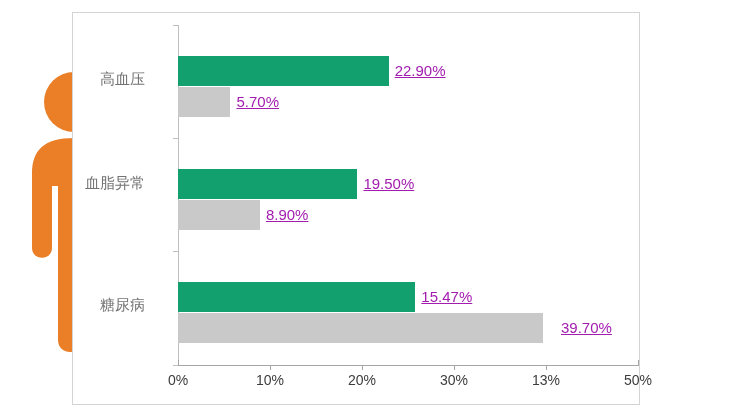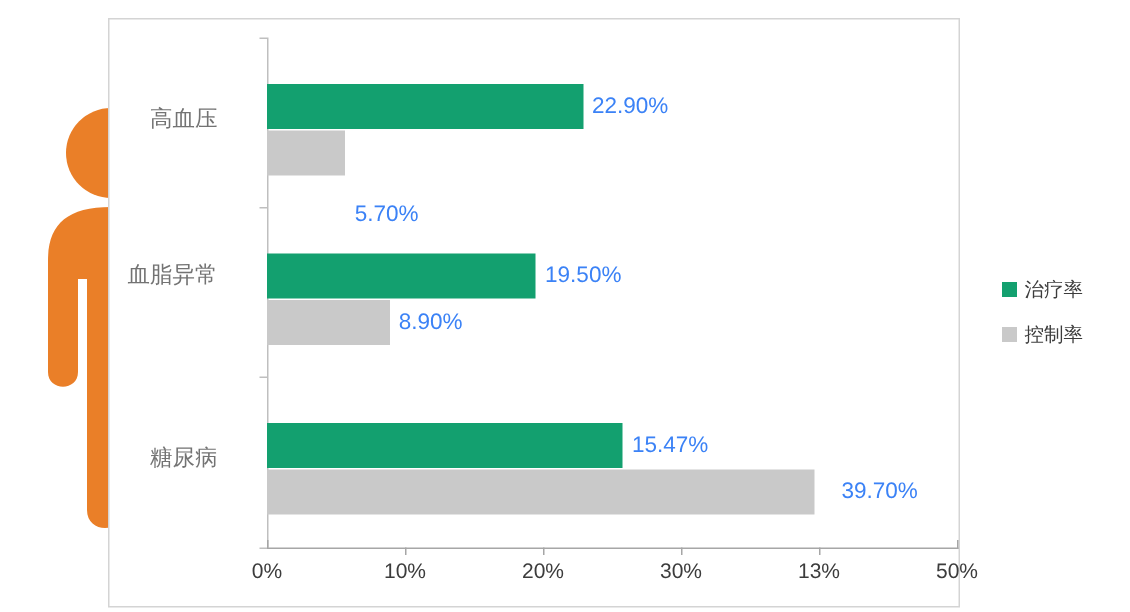--- a/index.html
+++ b/index.html
@@ -44,23 +44,24 @@
     position:absolute;left:173px;width:5px;height:1px;background:#bfbfbf;
   }
 
   
   .group{position:absolute;left:0;width:460px;}
   .bar{position:absolute;left:0;height:30px;}
   .bar.treat{background:#13a06f;top:0;}
   .bar.ctrl{background:#c9c9c9;top:31px;}
   .bar-label{
     position:absolute;
-    font-size:15px;color:#3b82f6;
+    font-size:15px;color:#a21caf;
     white-space:nowrap;
     line-height:30px;
+    text-decoration:underline;
   }
   .bar-label.treat{top:0;}
   .bar-label.ctrl{top:31px;}
 
   
   .cat-label{
     position:absolute;
     font-size:15px;color:#737373;
     white-space:nowrap;
     font-family:"DejaVu Sans","Liberation Sans",sans-serif;
@@ -165,43 +166,33 @@
   <div class="cat-label" style="left:100px;top:70px;">高血压</div>
   <div class="cat-label" style="left:85px;top:174px;">血脂异常</div>
   <div class="cat-label" style="left:100px;top:296px;">糖尿病</div>
 
   <div id="plot">
 
     <div class="group" style="top:31px;">
       <div class="bar treat" style="width: 210.68px; background: rgb(19, 160, 111);"></div>
       <div class="bar-label treat" style="left: 216.68px;">22.90%</div>
       <div class="bar ctrl" style="width: 52.44px; background: rgb(201, 201, 201);"></div>
-      <div class="bar-label ctrl" style="left: 58.44px; margin-top: 41px;">5.70%</div>
+      <div class="bar-label ctrl" style="left: 58.44px;">5.70%</div>
     </div>
 
     <div class="group" style="top:144px;">
       <div class="bar treat" style="width: 179.4px; background: rgb(19, 160, 111);"></div>
       <div class="bar-label treat" style="left: 185.4px;">19.50%</div>
       <div class="bar ctrl" style="width: 81.88px; background: rgb(201, 201, 201);"></div>
       <div class="bar-label ctrl" style="left: 87.88px;">8.90%</div>
     </div>
 
     <div class="group" style="top:257px;">
       <div class="bar treat" style="width: 237.36px; background: rgb(19, 160, 111);"></div>
       <div class="bar-label treat" style="left: 243.36px;">15.47%</div>
       <div class="bar ctrl" style="width: 365.24px; background: rgb(201, 201, 201);"></div>
       <div class="bar-label ctrl" style="left: 383px;">39.70%</div>
     </div>
 
   </div>
 
-  <div id="legend">
-    <div class="legend-row">
-      <span class="legend-swatch" style="background:#13a06f;"></span>
-      <span class="legend-text">治疗率</span>
-    </div>
-    <div class="legend-row">
-      <span class="legend-swatch" style="background:#c9c9c9;"></span>
-      <span class="legend-text">控制率</span>
-    </div>
-  </div>
 
 </div>
 
 </body></html>

